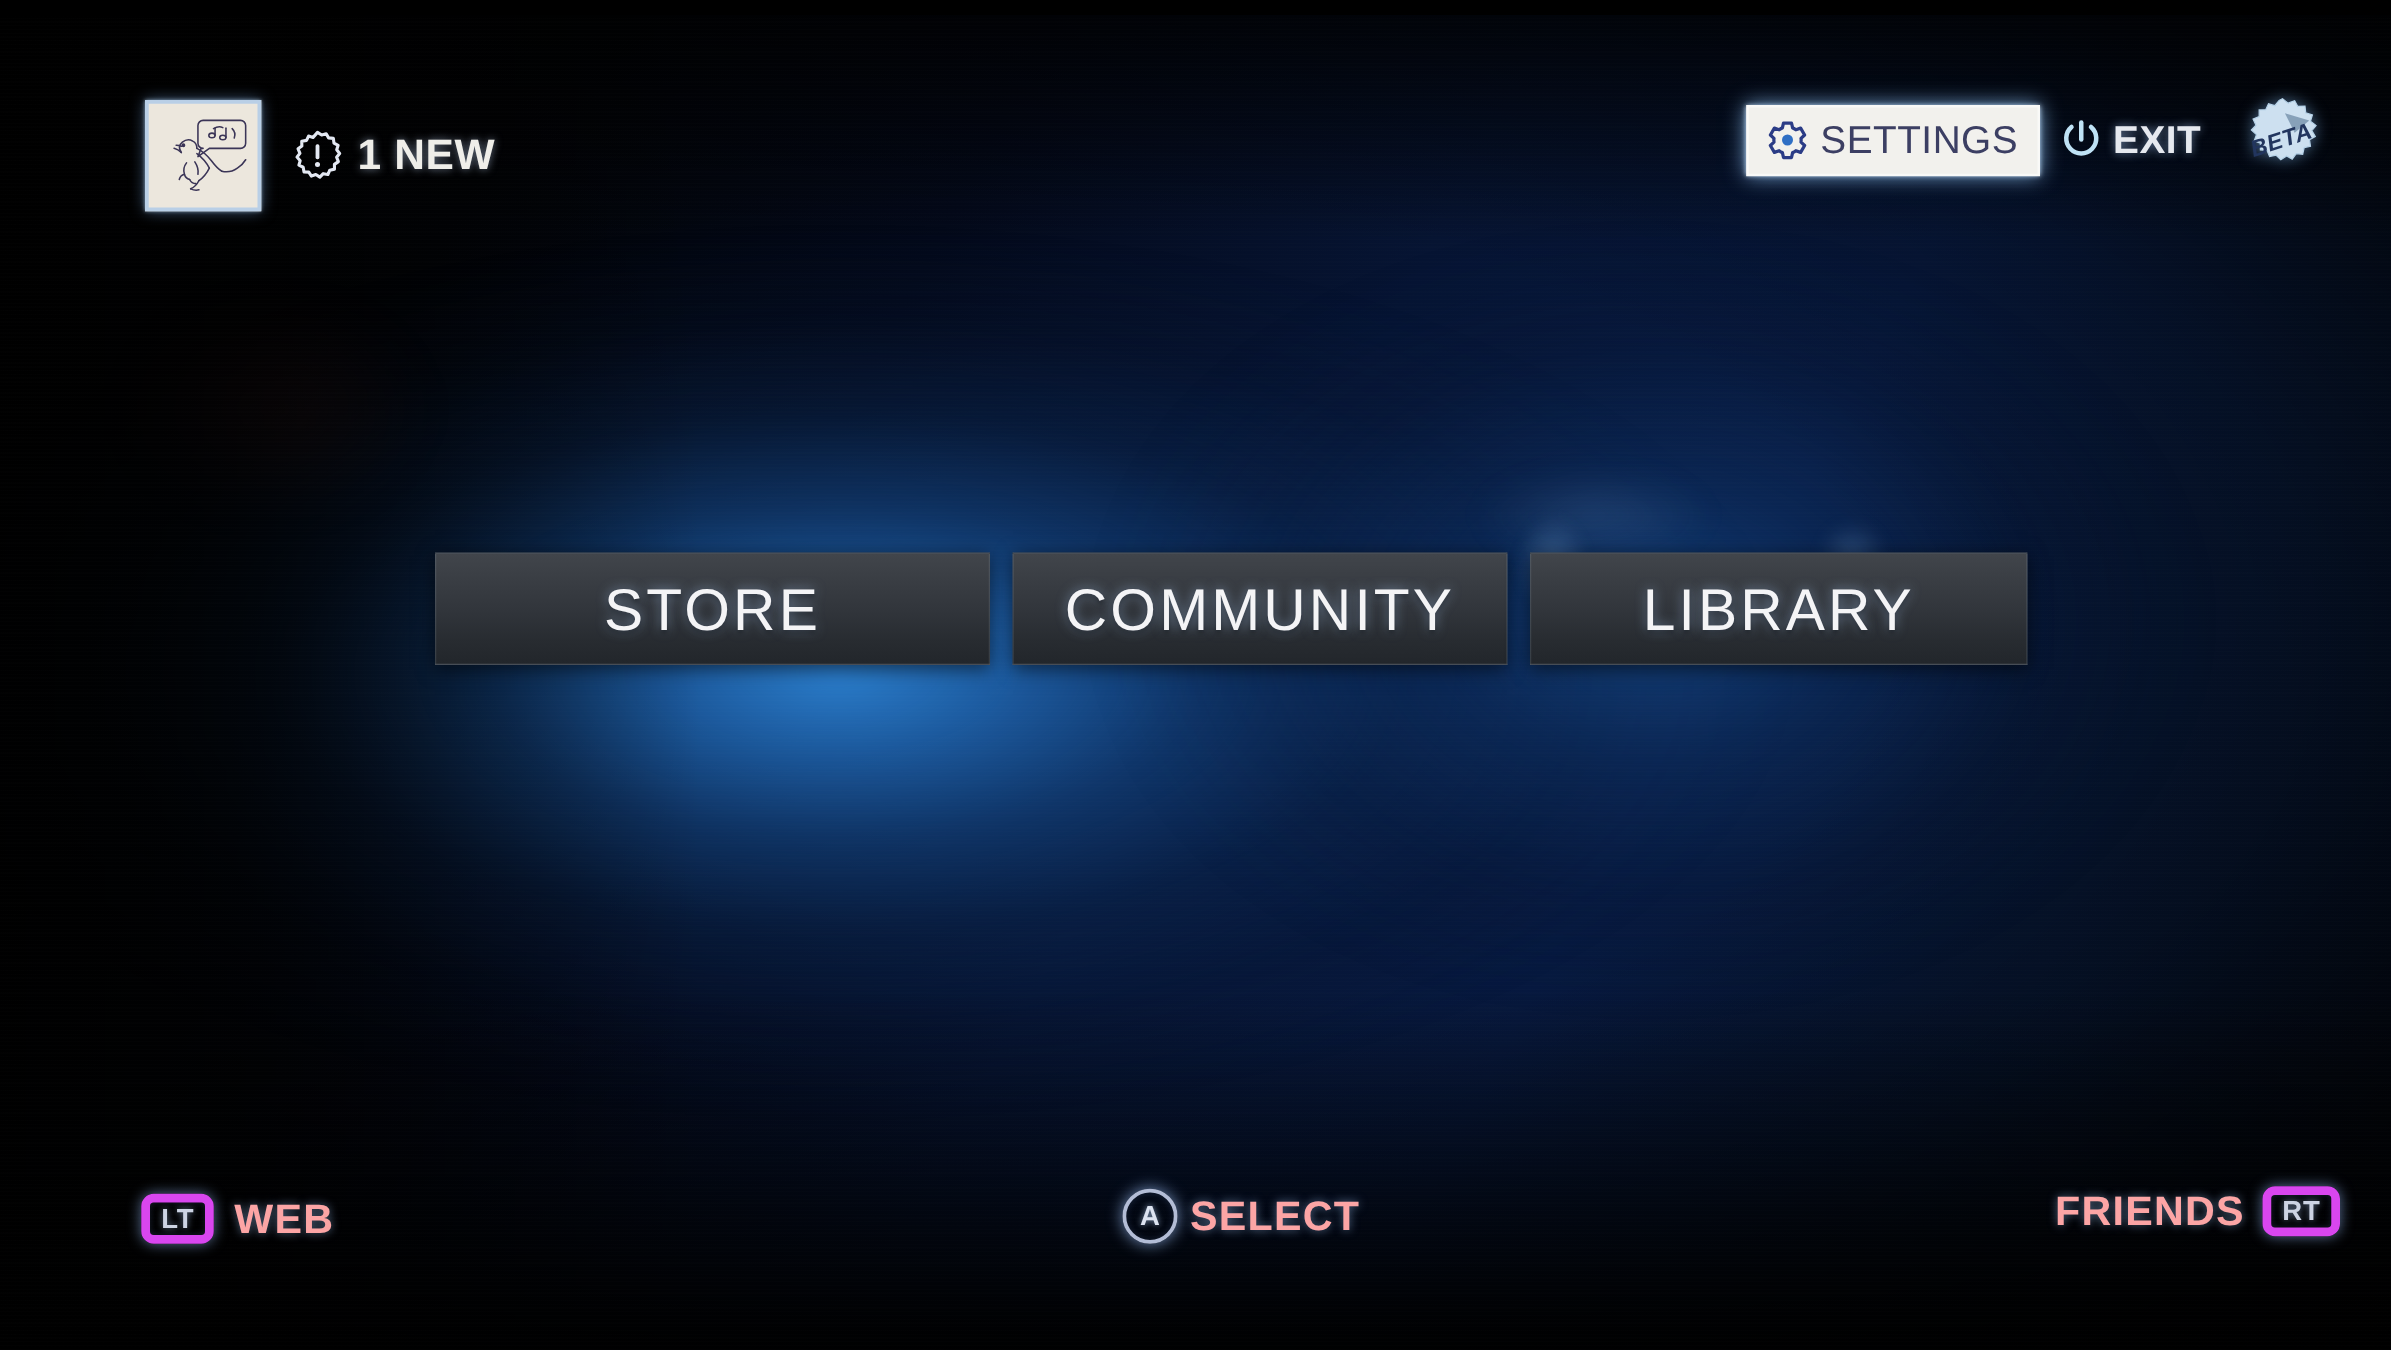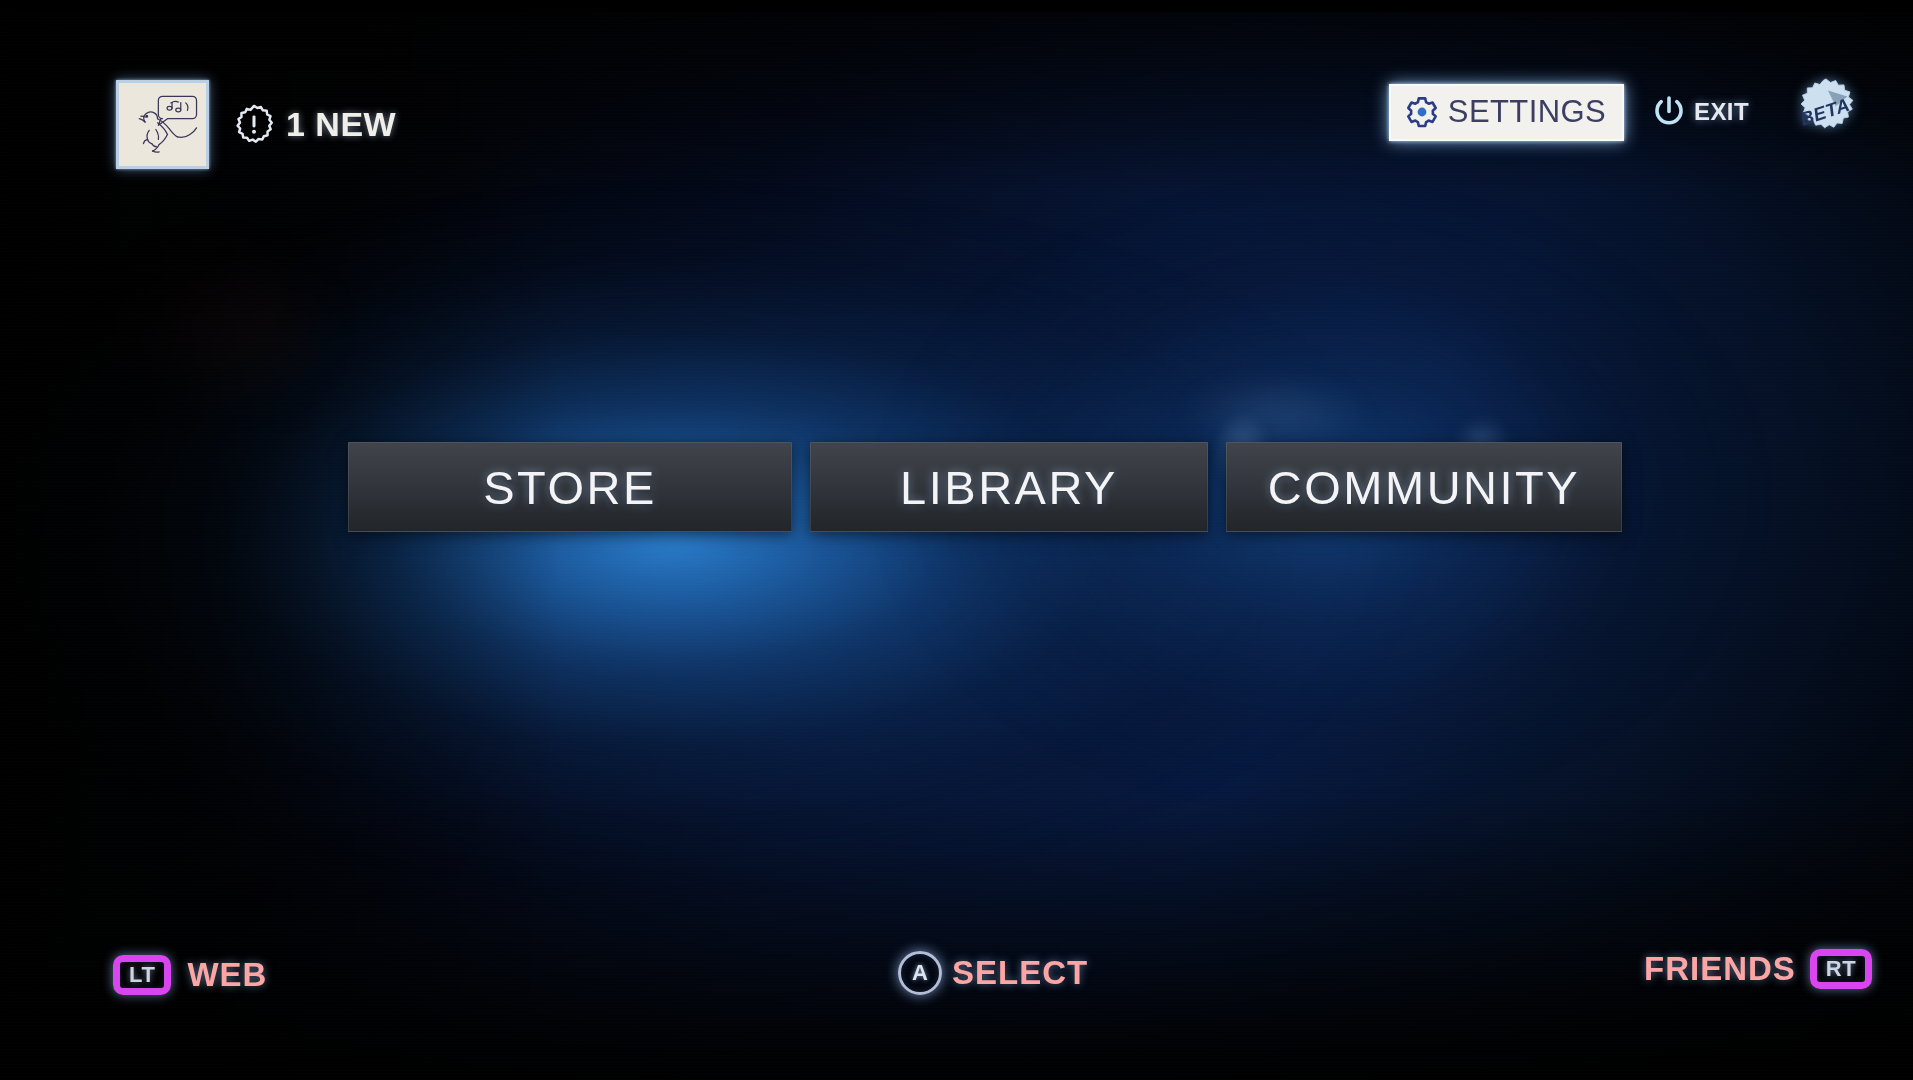--- a/index.html
+++ b/index.html
@@ -116,21 +116,21 @@
   .new-badge { display:flex; align-items:center; gap:11px; }
   .burst-icon { width:42px; height:42px; display:block; }
   .new-text {
     font-size:34px; font-weight:700; color:#efeee9;
     letter-spacing:0.5px;
     text-shadow:0 0 7px rgba(190,210,240,0.55);
   }
 
   .topbar-right {
     position:absolute; right:48px; top:64px;
-    display:flex; align-items:center; gap:12px;
+    display:flex; align-items:center; gap:0px;
   }
   .settings-btn {
     display:flex; align-items:center; gap:9px;
     background:#f2f1ed;
     padding:10px 18px 11px 16px;
     margin-right:14px;
     box-shadow:0 0 16px rgba(140,190,240,0.85),
                0 0 4px rgba(225,240,255,0.95),
                inset 0 0 0 2px rgba(255,255,255,0.55);
   }
@@ -139,21 +139,21 @@
     letter-spacing:0.4px;
   }
   .gear-svg { width:34px; height:34px; display:block; }
 
   .exit-btn {
     display:flex; align-items:center; gap:6px;
     margin-right:26px;
   }
   .power-svg { width:38px; height:38px; display:block; }
   .exit-label {
-    font-size:24px; font-weight:700; color:#e6e9ef;
+    font-size:31px; font-weight:700; color:#e6e9ef;
     letter-spacing:0.4px;
     text-shadow:0 0 8px rgba(160,195,240,0.6);
   }
 
   .beta-badge { position:relative; width:78px; height:72px; }
   .beta-badge svg { width:100%; height:100%; display:block;
     filter:drop-shadow(0 0 6px rgba(130,180,235,0.55)); }
 
   
   .menu-row {
@@ -307,25 +307,25 @@
           <text x="-1" y="6" text-anchor="middle" transform="rotate(-18)" font-family="'Liberation Sans', sans-serif" font-size="19" font-weight="700" font-style="italic" fill="#22355e" letter-spacing="0.5">BETA</text>
         </g>
       </svg>
     </div>
   </div>
 
   <div class="menu-row">
     <div class="menu-btn btn-store">
       <span>STORE</span>
     </div>
+    <div class="menu-btn btn-community">
+      <span>COMMUNITY</span>
+    </div>
     <div class="menu-btn btn-library">
       <span>LIBRARY</span>
-    </div>
-    <div class="menu-btn btn-community">
-      <span>COMMUNITY</span>
     </div>
   </div>
 
   <div class="bottom-left">
     <div class="trig-key">LT</div>
     <span class="hint-label">WEB</span>
   </div>
 
   <div class="bottom-center">
     <div class="a-btn">A</div>

